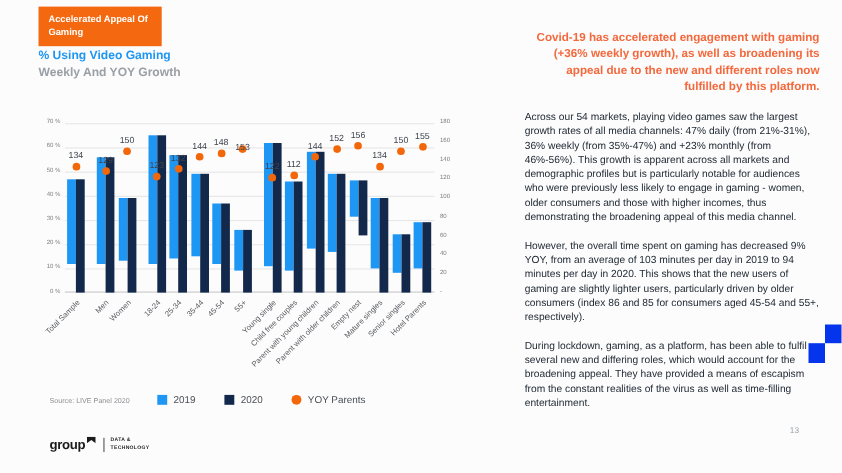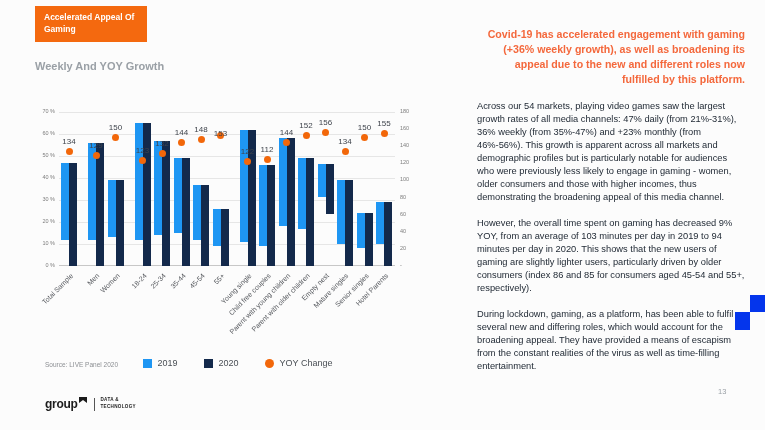--- a/index.html
+++ b/index.html
@@ -53,20 +53,21 @@
   .corner-sq { position:absolute; background:#0435EC; }
   .corner-sq.a { right:0; bottom:18px; width:15px; height:17px; }
   .corner-sq.b { right:15px; bottom:0; width:15px; height:18px; }
 </style>
 </head>
 <body>
 
 <div class="slide">
 
   <div class="badge">Accelerated Appeal Of Gaming</div>
+  <div class="chart-title">% Using Video Gaming</div>
   <div class="chart-subtitle">Weekly And YOY Growth</div>
 
   <div class="chart-canvas">
     <div class="chart-plot">
         <div class="gridline axis" style="top: 153px;"></div>
         <div class="gridline" style="top: 132px;"></div>
         <div class="gridline" style="top: 110px;"></div>
         <div class="gridline" style="top: 88px;"></div>
         <div class="gridline" style="top: 66px;"></div>
         <div class="gridline" style="top: 44px;"></div>
@@ -245,21 +246,21 @@
     <div class="legend-item">
       <span class="swatch" style="background: rgb(30, 150, 243);"></span>
       <span>2019</span>
     </div>
     <div class="legend-item">
       <span class="swatch" style="background: rgb(19, 41, 75);"></span>
       <span>2020</span>
     </div>
     <div class="legend-item">
       <span class="swatch round" style="background: rgb(242, 103, 10);"></span>
-      <span>YOY Change</span>
+      <span>YOY Parents</span>
     </div>
   </div>
 
   <div class="right-panel">
     <div class="headline">Covid-19 has accelerated engagement with gaming (+36% weekly growth), as well as broadening its appeal due to the new and different roles now fulfilled by this platform.</div>
     <p class="para">Across our 54 markets, playing video games saw the largest growth rates of all media channels: 47% daily (from 21%-31%), 36% weekly (from 35%-47%) and +23% monthly (from 46%-56%).  This growth is apparent across all markets and demographic profiles but is particularly notable for audiences who were previously less likely to engage in gaming - women, older consumers and those with higher incomes, thus demonstrating the broadening appeal of this media channel.</p>
     <p class="para">However, the overall time spent on gaming has decreased 9% YOY, from an average of 103 minutes per day in 2019 to 94 minutes per day in 2020. This shows that the new users of gaming are slightly lighter users, particularly driven by older consumers (index 86 and 85 for consumers aged 45-54 and 55+, respectively).</p>
     <p class="para">During lockdown, gaming, as a platform, has been able to fulfil several new and differing roles, which would account for the broadening appeal. They have provided a means of escapism from the constant realities of the virus as well as time-filling entertainment.</p>
   </div>
 

